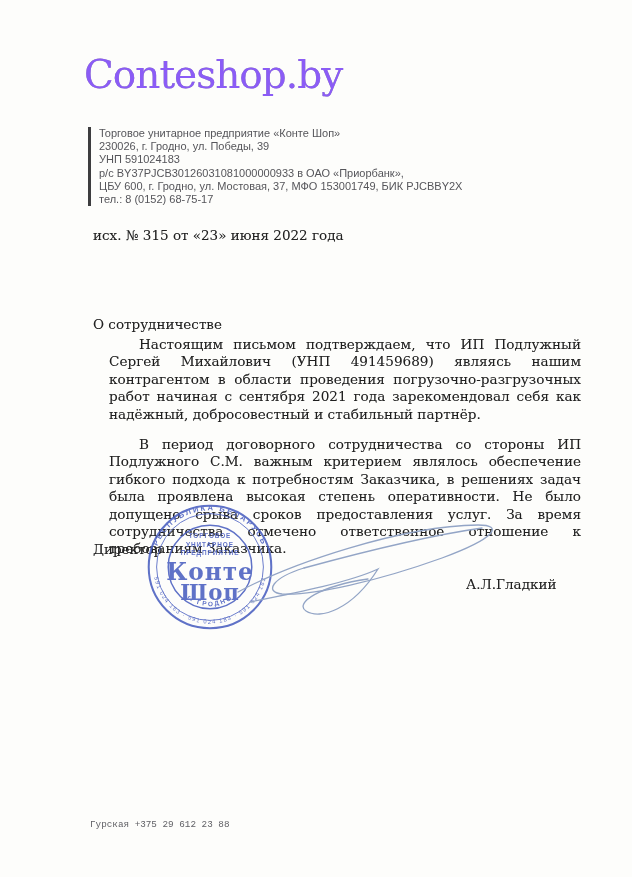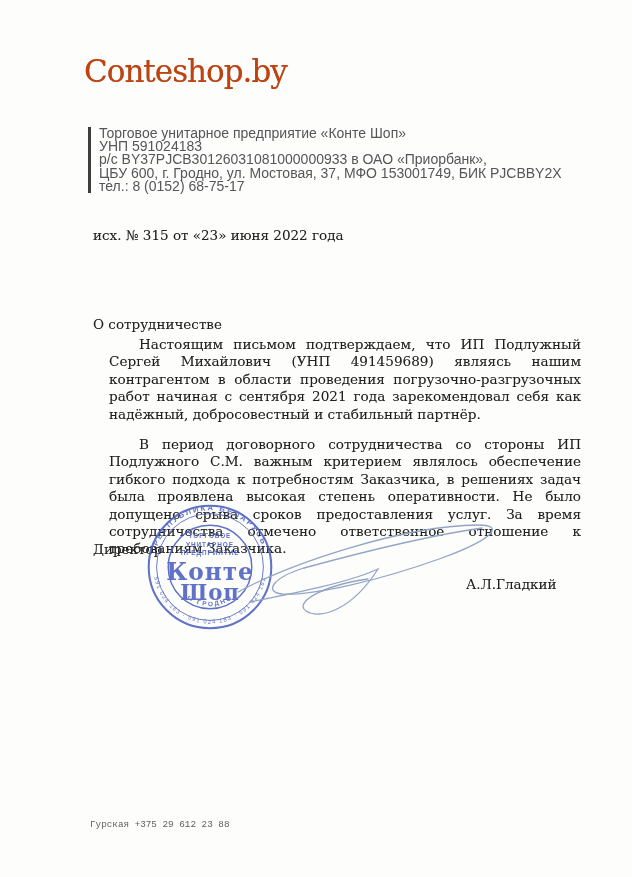--- a/index.html
+++ b/index.html
@@ -3,29 +3,29 @@
 <meta charset="utf-8">
 <style>
   html,body{margin:0;padding:0;background:#e8e8e8;}
   .page{
     position:relative;width:632px;height:877px;margin:0 auto;
     background:#fdfdfb;overflow:hidden;
     font-family:"DejaVu Serif",serif;color:#1e1e1e;
   }
   .logo{
     position:absolute;left:84px;top:54px;
-    font-family:"DejaVu Serif",serif;font-size:31px;line-height:1.1;
-    color:#c2410c;letter-spacing:-1px;
+    font-family:"DejaVu Serif",serif;font-size:39px;line-height:1.1;
+    color:#8b5cf6;letter-spacing:-1px;
     text-shadow:0 0 .6px rgba(70,68,64,.5);
   }
   .company{
     position:absolute;left:88px;top:127px;
     border-left:3.5px solid #3d3d3f;padding-left:8px;
     font-family:"Liberation Sans",sans-serif;
-    font-size:14px;line-height:13.2px;color:#55555a;
+    font-size:11px;line-height:13.2px;color:#55555a;
   }
   .serif-line{font-size:13.5px;line-height:16px;color:#222;
     text-shadow:0 0 .5px rgba(30,30,30,.3);}
   .ref{position:absolute;left:93px;top:227px;text-align:right;}
   .recipient{position:absolute;left:336px;top:241px;}
   .recipient .addr{margin-top:11px;}
   .subject{position:absolute;left:93px;top:316px;}
   .body-text{
     position:absolute;left:93px;top:336px;width:488px;
     font-size:13.6px;line-height:17.4px;text-align:justify;color:#1f1f1f;
@@ -45,20 +45,21 @@
 </style>
 </head>
 <body>
 
 <div class="page">
 
   <div class="logo">Conteshop.by</div>
 
   <div class="company">
     <div>Торговое унитарное предприятие «Конте Шоп»</div>
+    <div>230026, г. Гродно, ул. Победы, 39</div>
     <div>УНП 591024183</div>
     <div>р/с BY37PJCB30126031081000000933 в ОАО «Приорбанк»,</div>
     <div>ЦБУ 600, г. Гродно, ул. Мостовая, 37, МФО 153001749, БИК PJCBBY2X</div>
     <div>тел.: 8 (0152) 68-75-17</div>
   </div>
 
   <div class="ref serif-line">исх. № 315 от «23» июня 2022 года</div>
 
 
   <div class="subject serif-line">О сотрудничестве</div>

